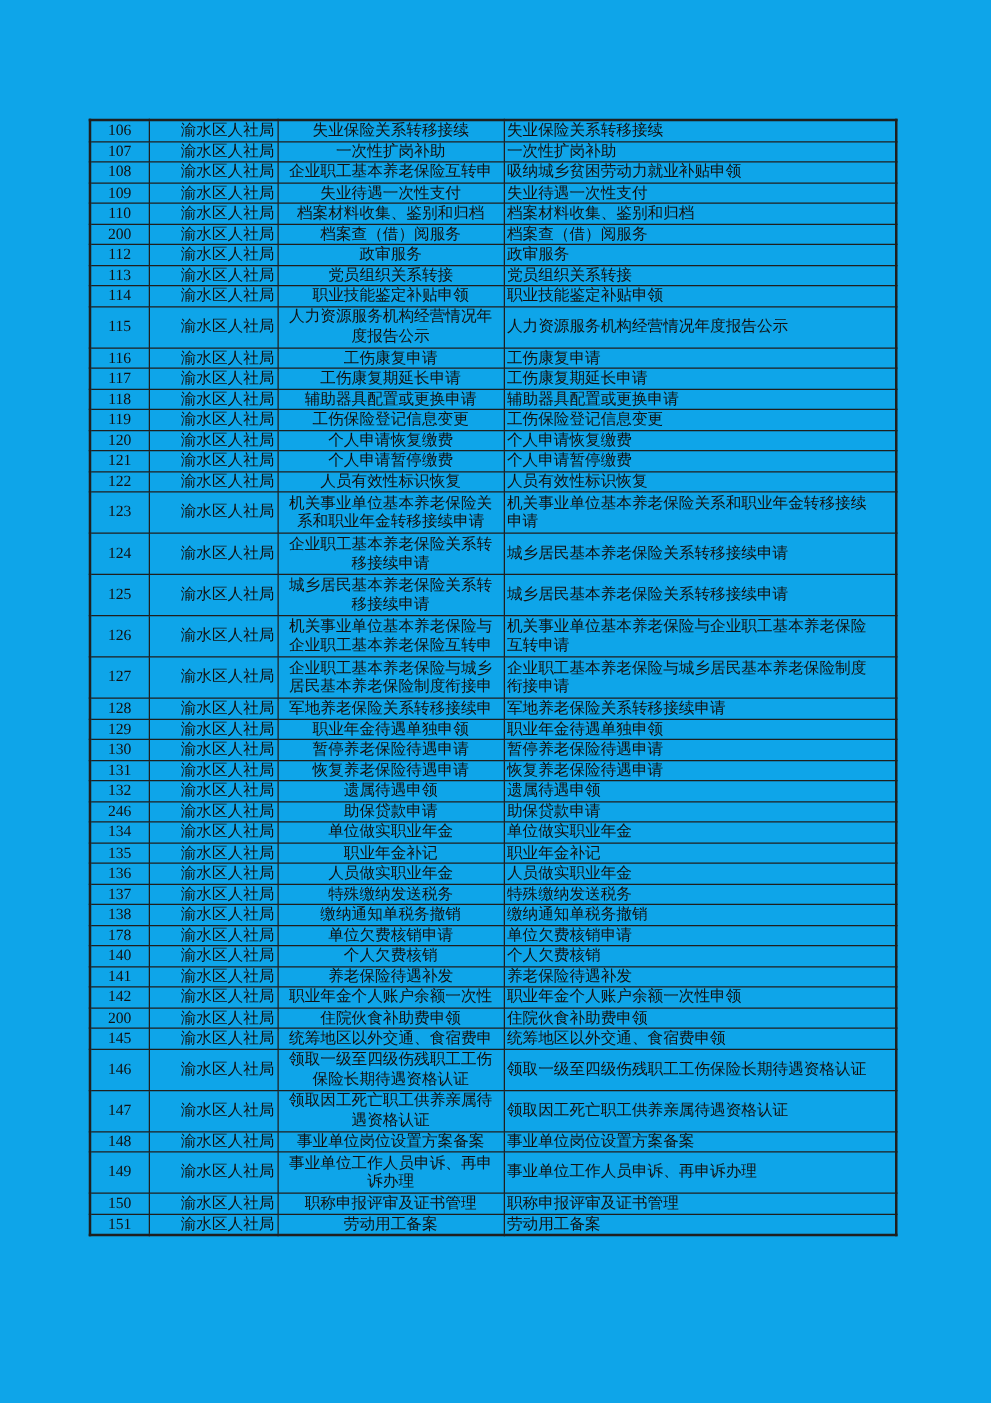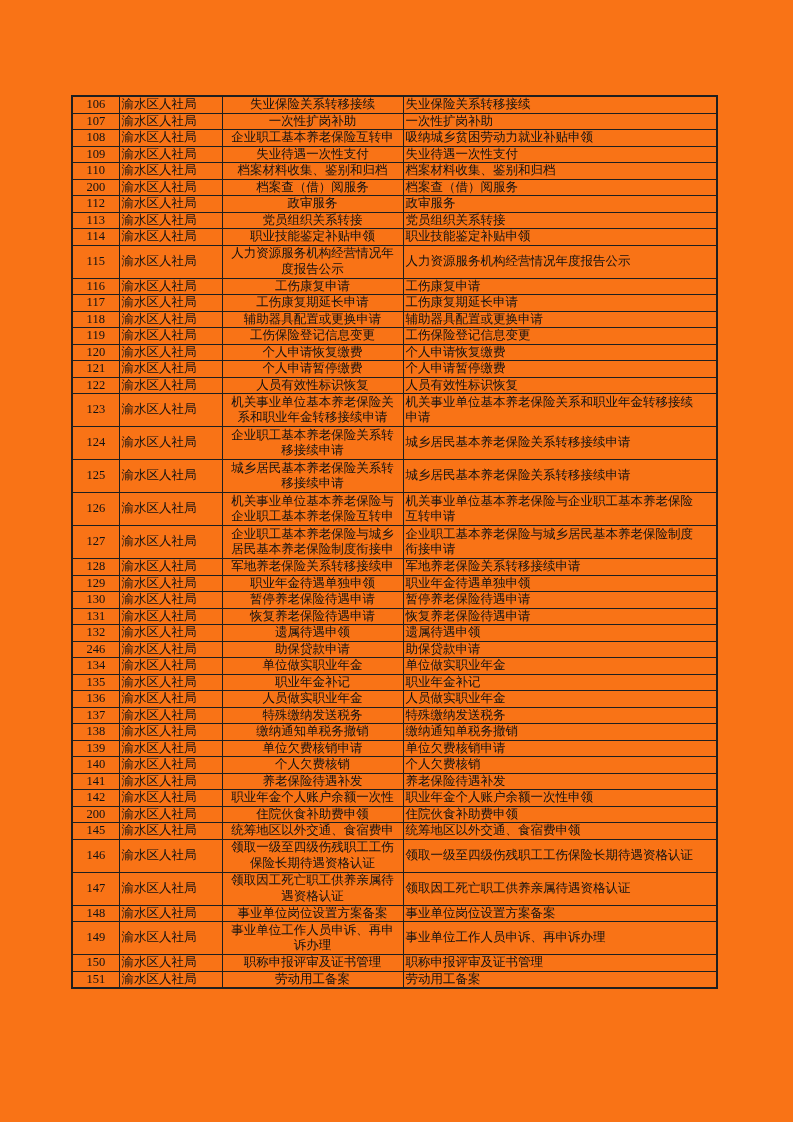--- a/index.html
+++ b/index.html
@@ -36,28 +36,28 @@
     padding: 0 2px;
     font-size: 12.5px;
     line-height: 15.5px;
     white-space: pre-line;
     overflow: hidden;
     vertical-align: middle;
   }
   tr.svc-row { height: 16.5px; }
   tr.svc-row.tall { height: 33px; }
   td.c-num  { text-align: center; }
-  td.c-dept { text-align: left; }
+  td.c-dept { text-align: right; }
   td.c-service { text-align: center; }
   td.c-item { text-align: left; padding-left: 3px; }
 </style>
 </head>
 <body>
 
-<div class="page" style="background: #f97316;">
+<div class="page" style="background: #0ea5e9;">
   <table class="service-table" style="color: rgb(17, 17, 17); border-color: rgb(31, 31, 31);">
     <colgroup>
       <col style="width:47px">
       <col style="width:103px">
       <col style="width:181px">
       <col style="width:314px">
     </colgroup>
     <tbody>
         <tr class="svc-row">
     <td class="c-num">106</td>
@@ -260,21 +260,21 @@
     <td class="c-service">特殊缴纳发送税务</td>
     <td class="c-item">特殊缴纳发送税务</td>
   </tr>
         <tr class="svc-row">
     <td class="c-num">138</td>
     <td class="c-dept">渝水区人社局</td>
     <td class="c-service">缴纳通知单税务撤销</td>
     <td class="c-item">缴纳通知单税务撤销</td>
   </tr>
         <tr class="svc-row">
-    <td class="c-num">139</td>
+    <td class="c-num">178</td>
     <td class="c-dept">渝水区人社局</td>
     <td class="c-service">单位欠费核销申请</td>
     <td class="c-item">单位欠费核销申请</td>
   </tr>
         <tr class="svc-row">
     <td class="c-num">140</td>
     <td class="c-dept">渝水区人社局</td>
     <td class="c-service">个人欠费核销</td>
     <td class="c-item">个人欠费核销</td>
   </tr>

